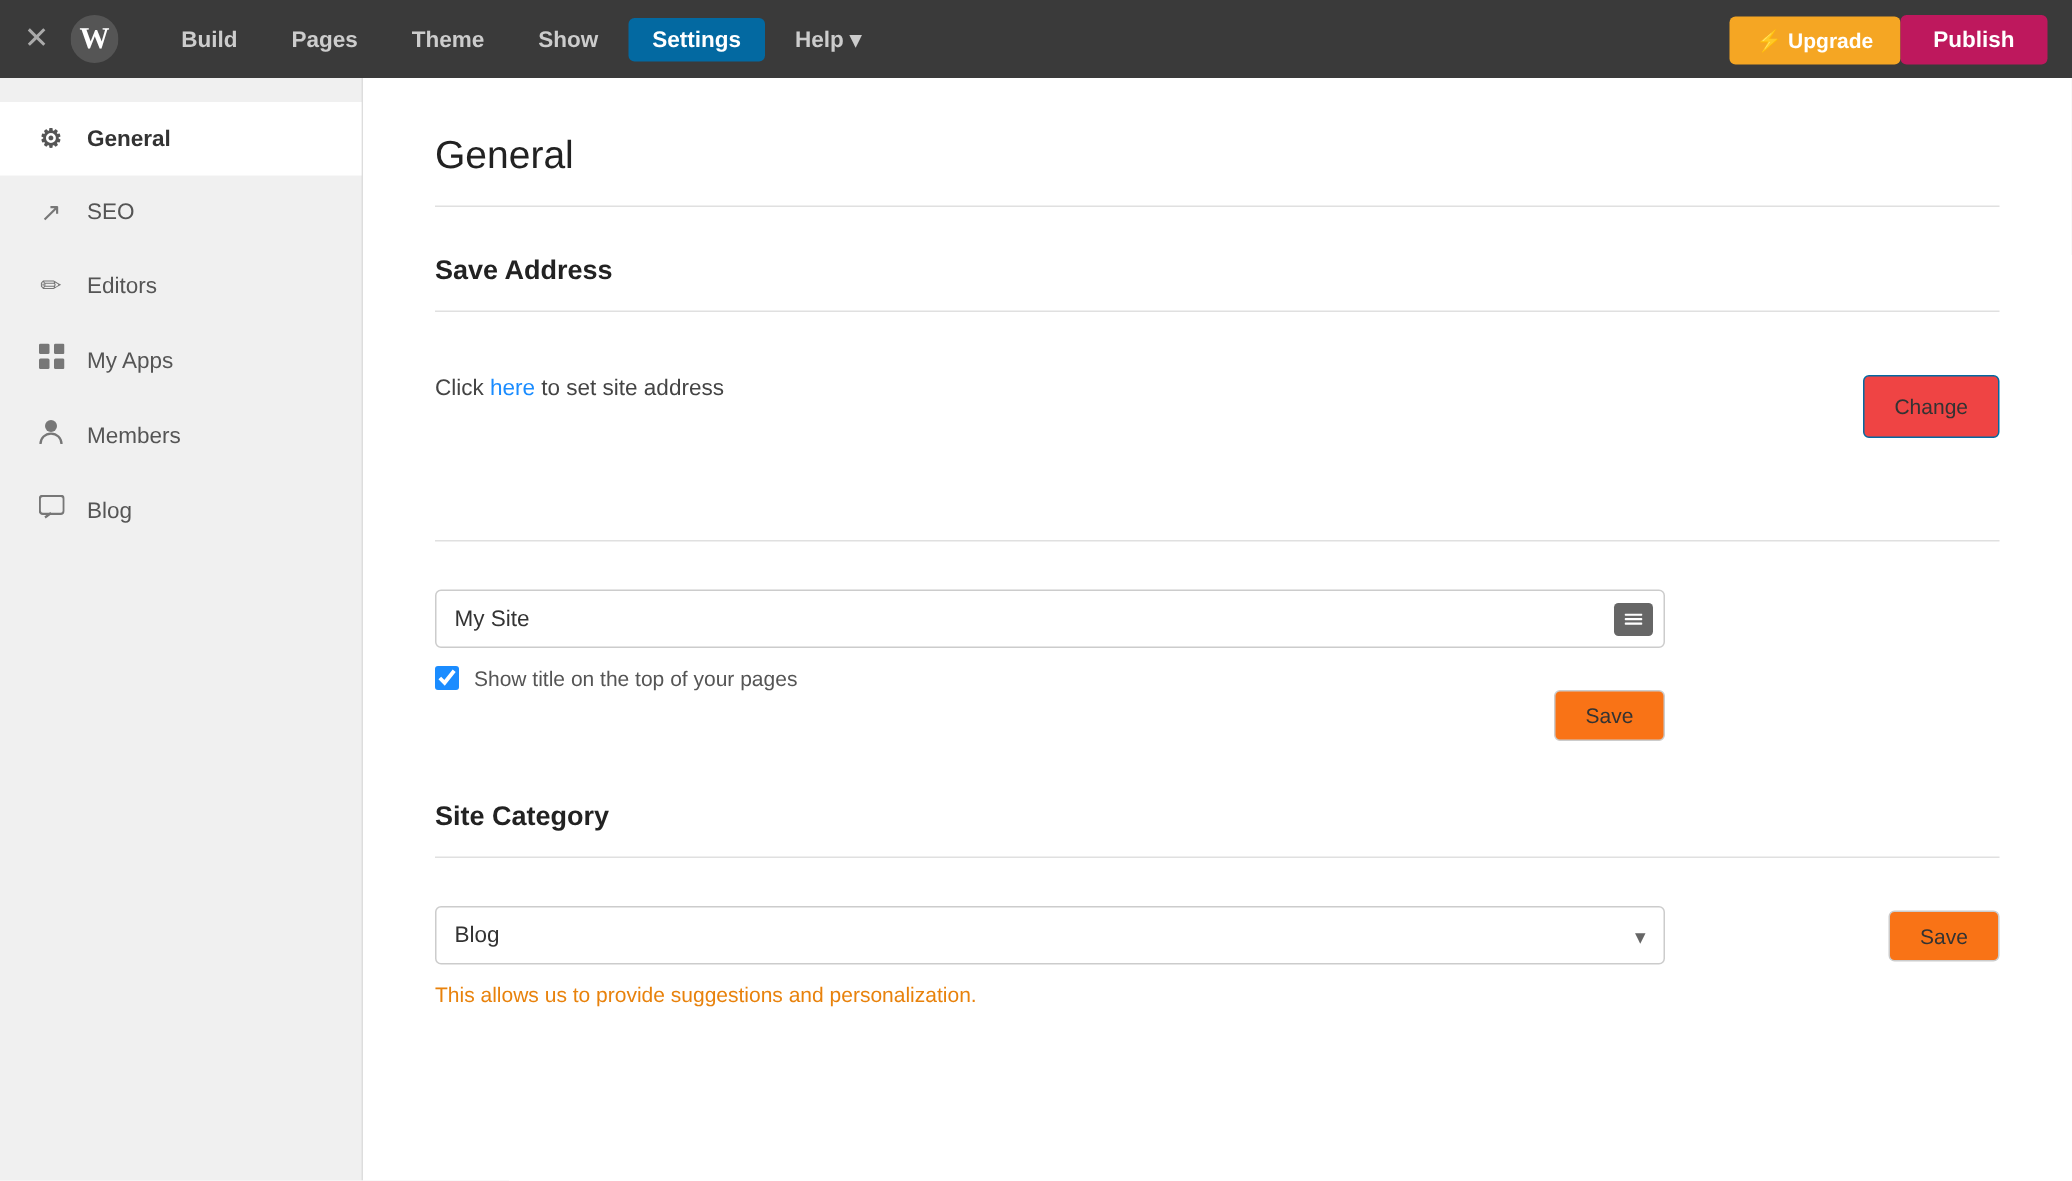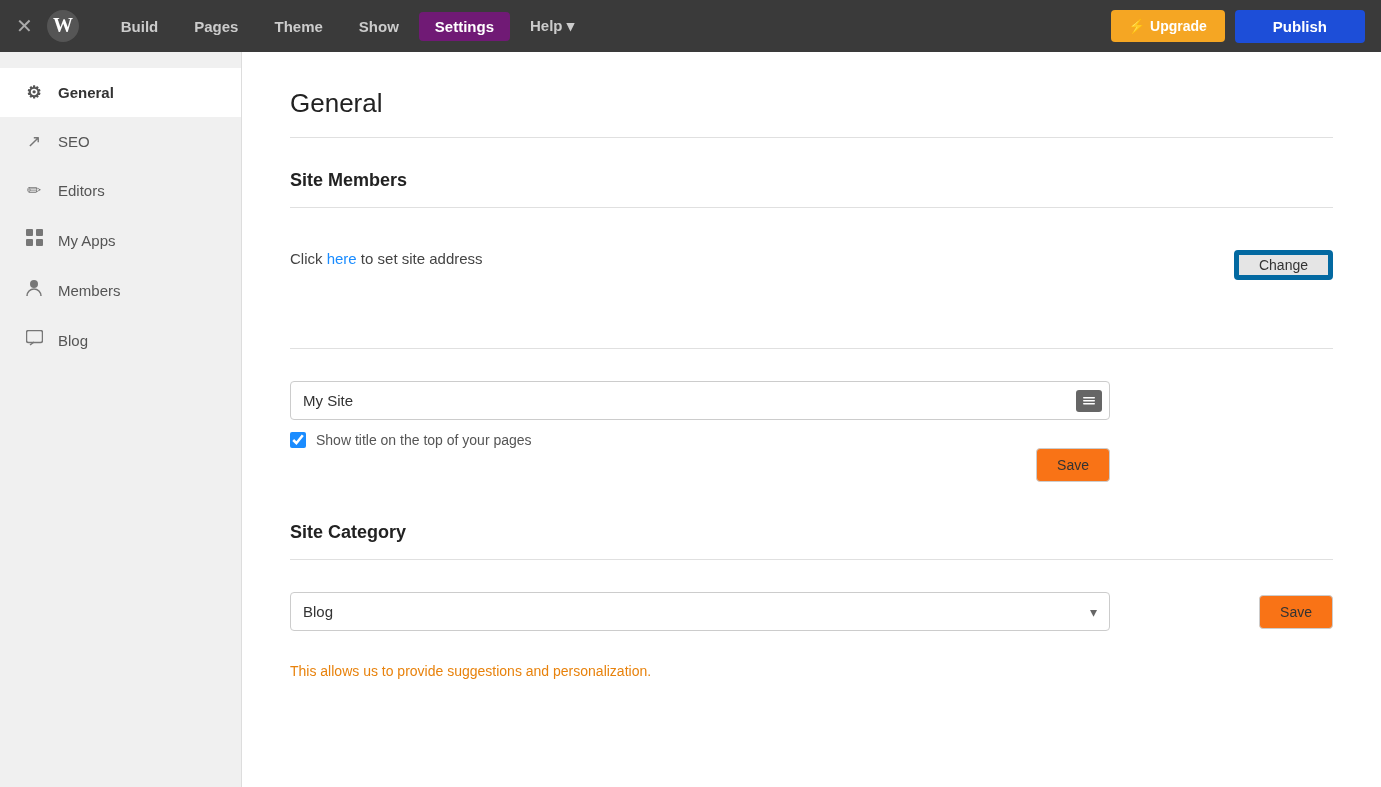--- a/index.html
+++ b/index.html
@@ -46,47 +46,46 @@
       text-decoration: none;
       padding: 6px 16px;
       font-size: 15px;
       border-radius: 4px;
       cursor: pointer;
       background: none;
       border: none;
       font-weight: bold;
     }
     .nav-link.active {
-      background: #701a75;
+      background: #0369a1;
       color: #fff;
       font-weight: 600;
     }
     .nav-right {
       display: flex;
-      align-items: center;
-      gap: 10px;
+      align-items: flex-end;
     }
     .btn-upgrade {
       background: #f5a623;
       color: #fff;
       border: none;
       padding: 8px 18px;
       border-radius: 4px;
       font-size: 14px;
       font-weight: 700;
       cursor: pointer;
       display: flex;
       align-items: center;
       gap: 6px;
     }
     .btn-publish {
-      background: #1d4ed8;
+      background: #be185d;
       color: #fff;
       border: none;
-      padding: 8px 38px;
+      padding: 8px 22px;
       border-radius: 4px;
       font-size: 15px;
       font-weight: 600;
       cursor: pointer;
     }
 
     
     .app-layout {
       display: flex;
       margin-top: 52px;
@@ -163,24 +162,24 @@
     .address-text {
       font-size: 15px;
       color: #444;
     }
     .address-text a {
       color: #1a8cff;
       text-decoration: none;
     }
 
     .btn-change {
-      border: 5px solid #0369a1;
-      background: #e5e5e5;
+      border: 1px solid #0369a1;
+      background: #ef4444;
       color: #333;
-      padding: 2px 20px;
+      padding: 12px 20px;
       border-radius: 4px;
       font-size: 14px;
       cursor: pointer;
     }
     .btn-save {
       border: 1px solid #ccc;
       background: #f97316;
       color: #333;
       padding: 8px 20px;
       border-radius: 4px;
@@ -260,21 +259,21 @@
       justify-content: space-between;
     }
     .select-chevron {
       color: #666;
       font-size: 14px;
     }
 
     .personalization-text {
       font-size: 14px;
       color: #e8820c;
-      margin-top: 32px;
+      margin-top: 12px;
     }
 
     
     .main-content::-webkit-scrollbar { width: 8px; }
     .main-content::-webkit-scrollbar-track { background: #f5f5f5; }
     .main-content::-webkit-scrollbar-thumb { background: #ccc; border-radius: 4px; }
   </style>
 </head>
 <body>
 
@@ -345,21 +344,21 @@
       <span>Blog</span>
     </div>
   </aside>
 
   <main class="main-content">
 
     <h1 class="page-title">General</h1>
     <hr class="divider">
 
     <div class="section-block">
-      <h2 class="section-title">Site Members</h2>
+      <h2 class="section-title">Save Address</h2>
       <hr class="divider">
       <div class="site-address-row">
         <p class="address-text">
           <span>Click </span><a href="#">here</a><span> to set site address</span>
         </p>
         <button class="btn-change">Change</button>
       </div>
     </div>
 
     <div class="section-block">

